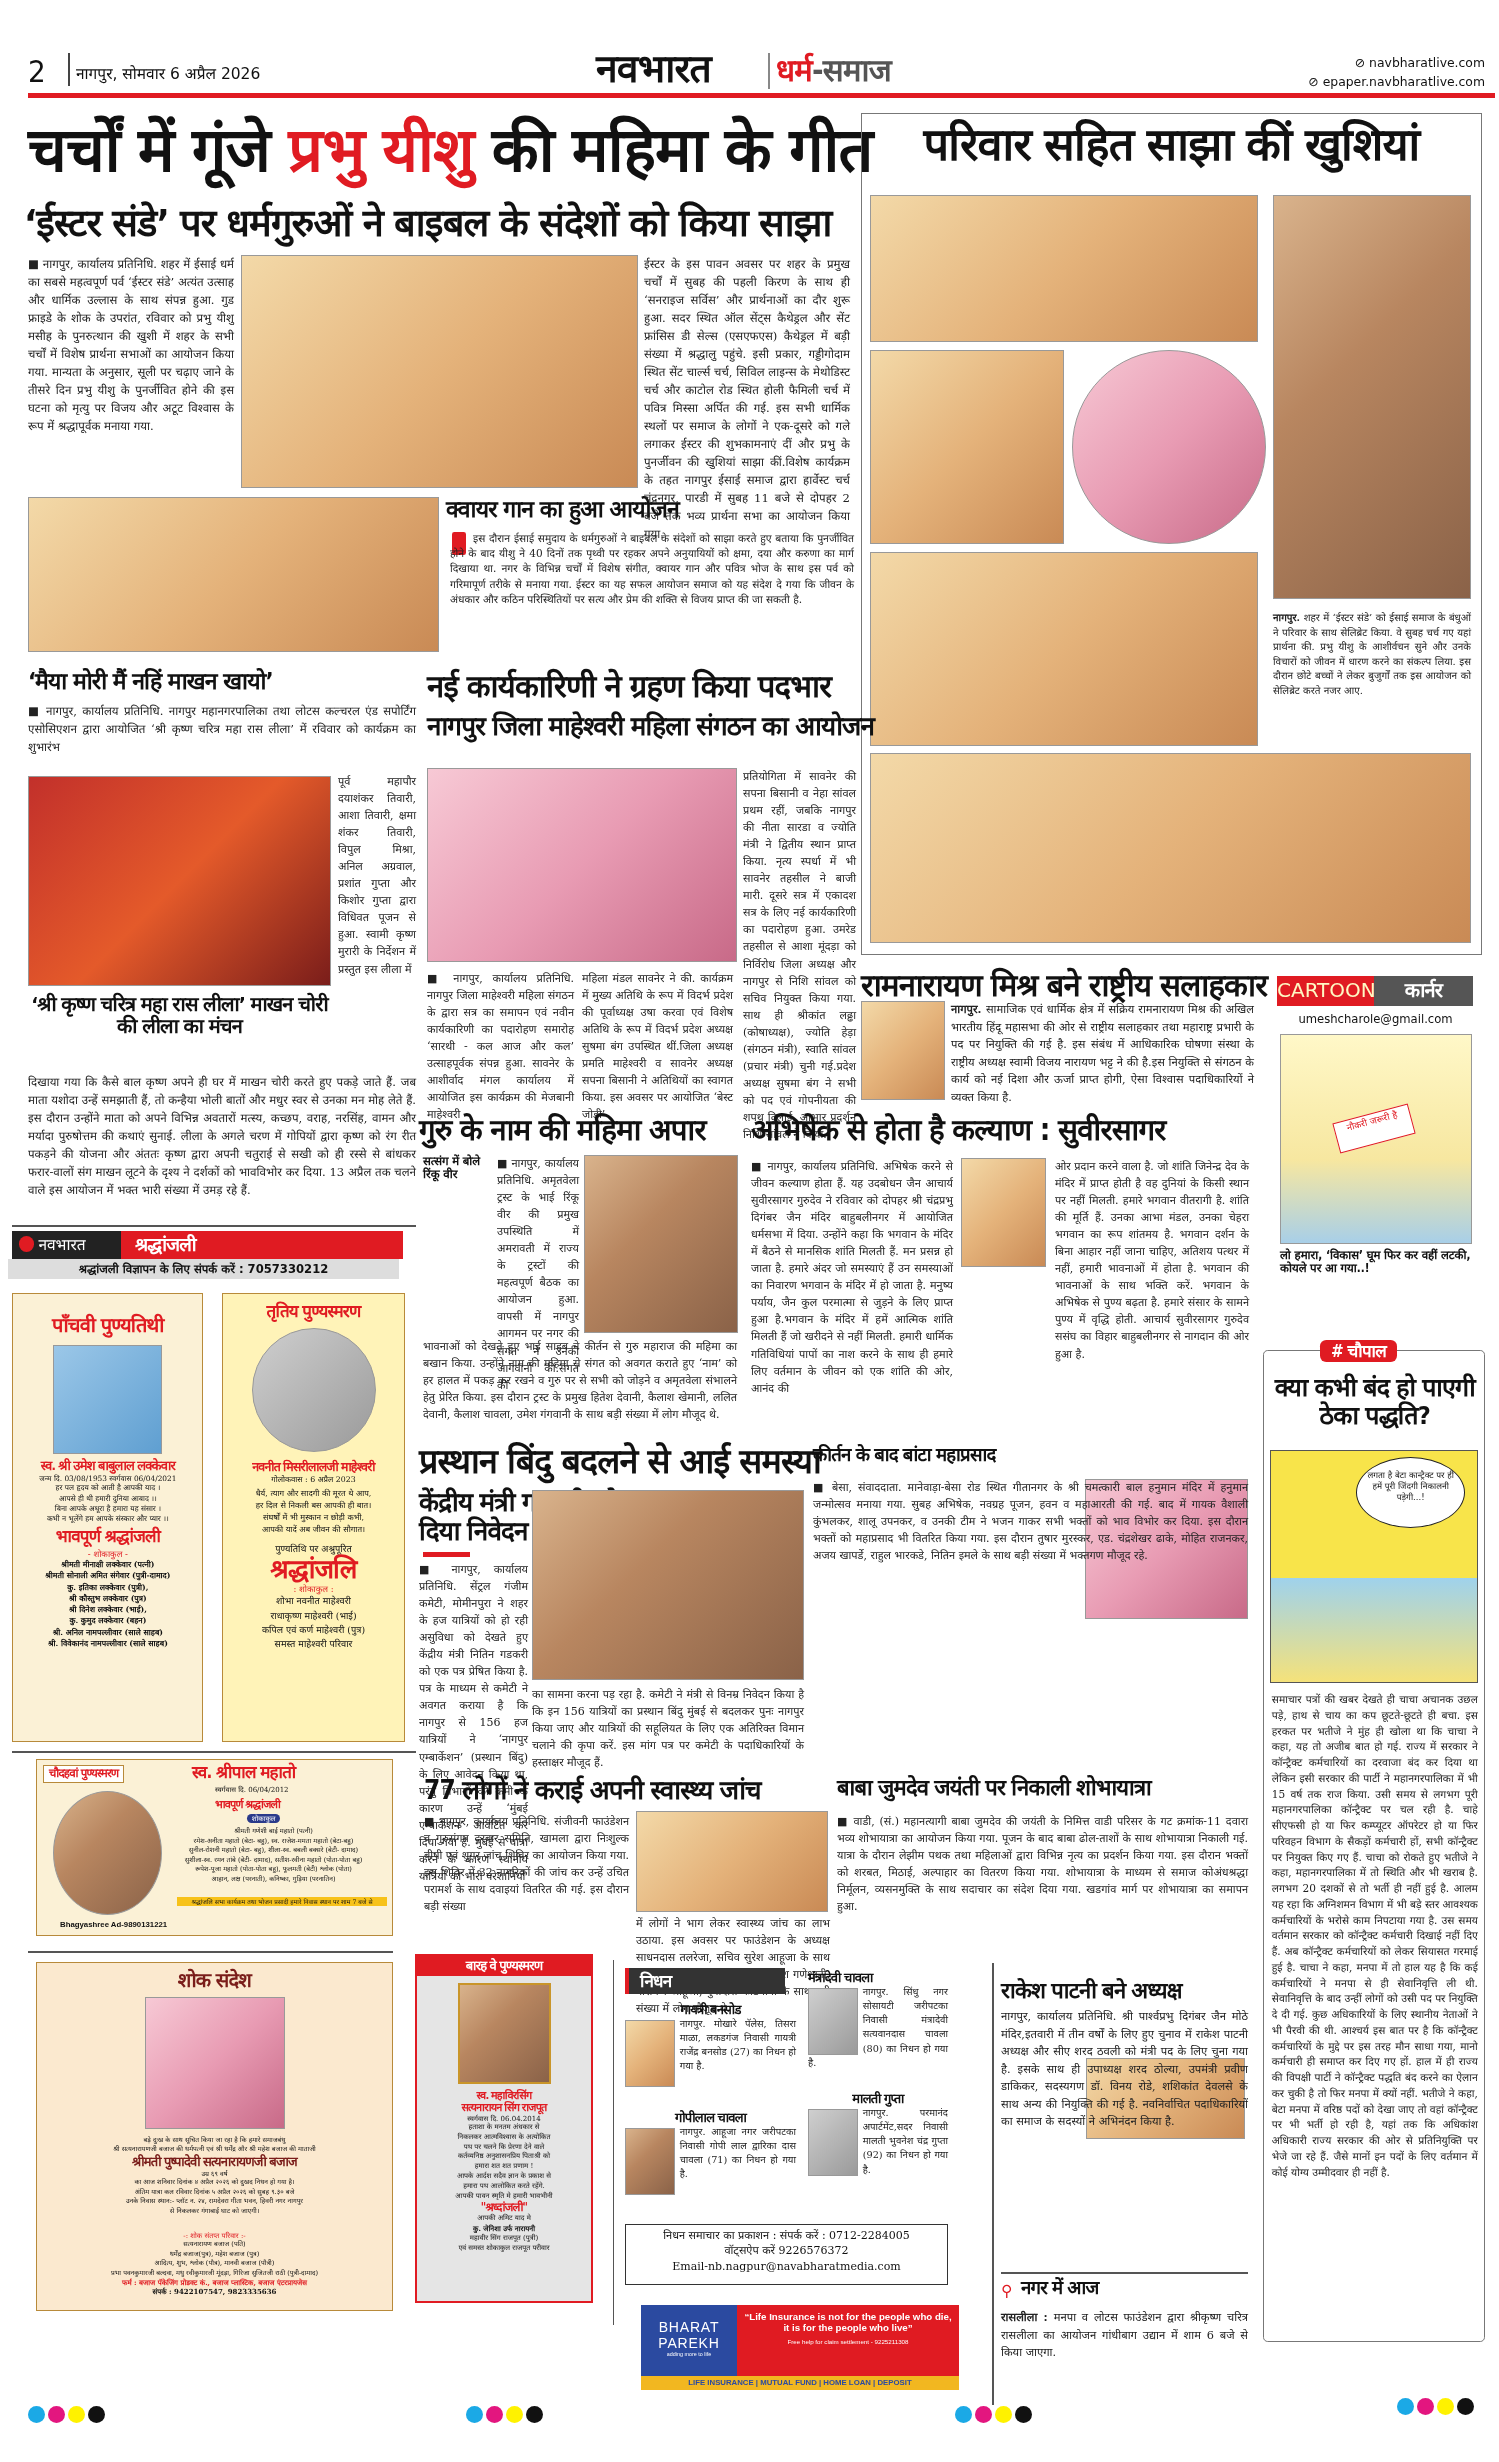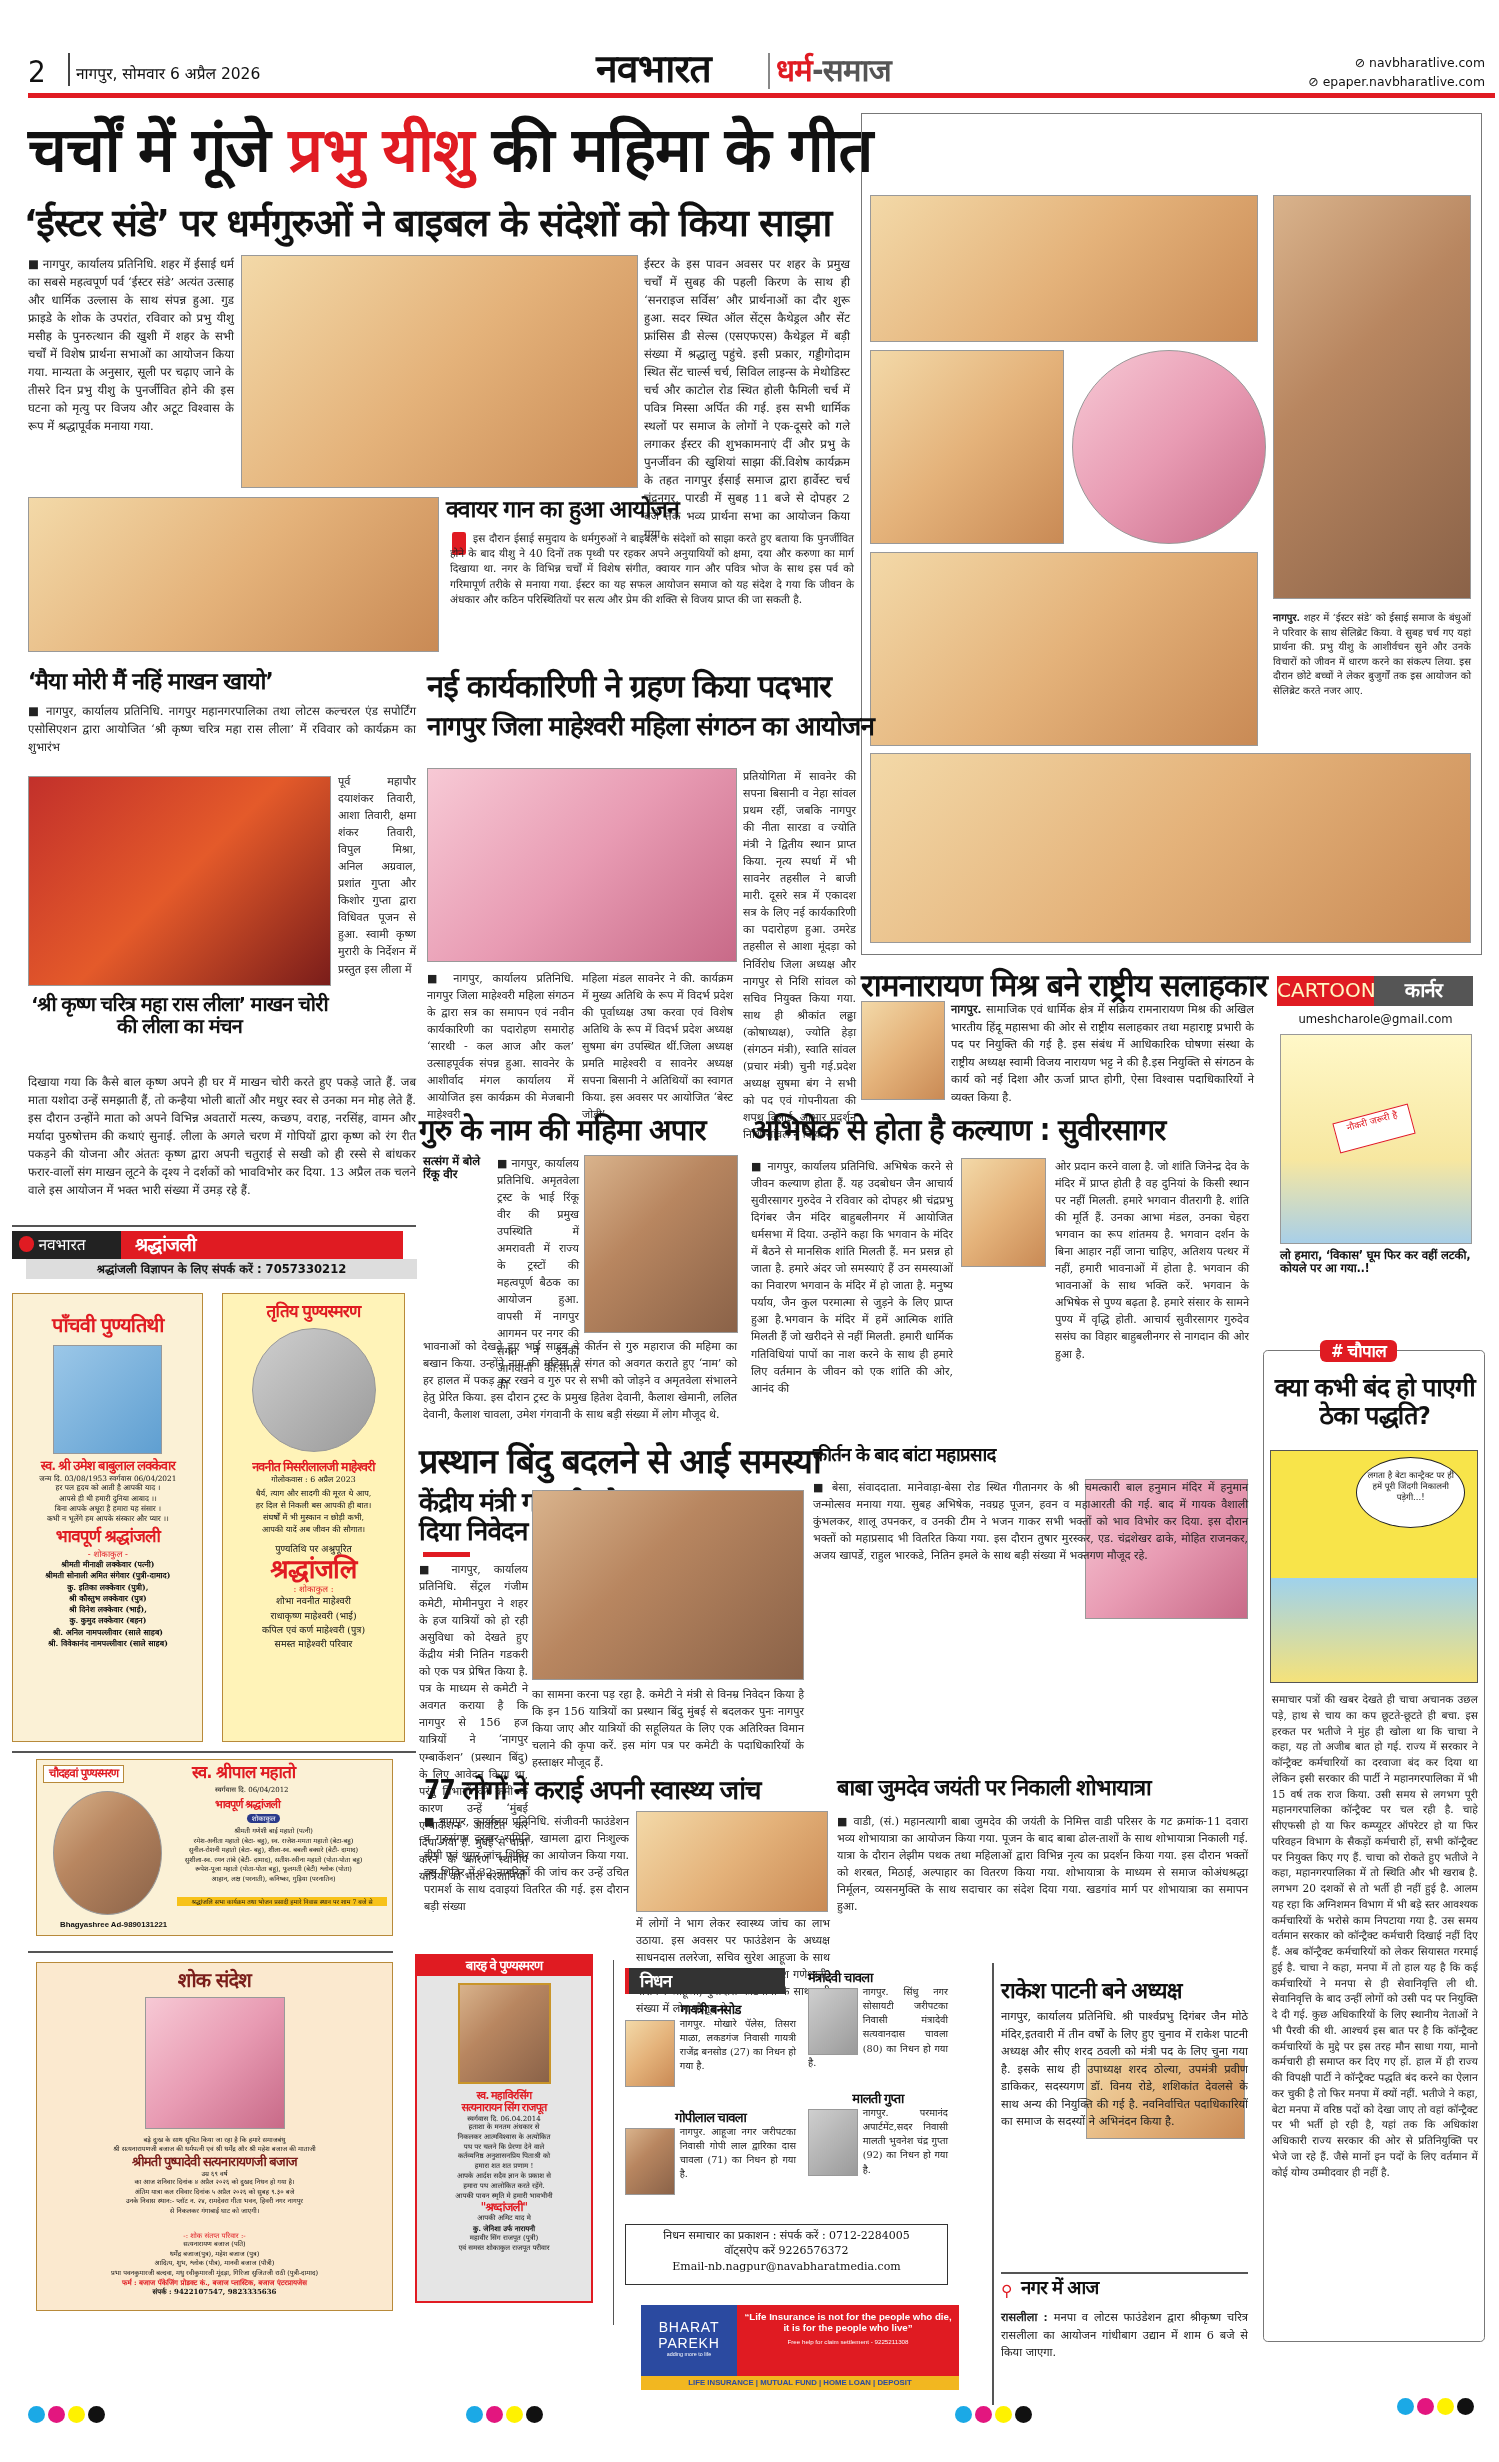--- a/index.html
+++ b/index.html
@@ -41,20 +41,21 @@
   <p class="abs body" style="left:28px;top:256px;width:206px">■ नागपुर, कार्यालय प्रतिनिधि. शहर में ईसाई धर्म का सबसे महत्वपूर्ण पर्व ‘ईस्टर संडे’ अत्यंत उत्साह और धार्मिक उल्लास के साथ संपन्न हुआ. गुड फ्राइडे के शोक के उपरांत, रविवार को प्रभु यीशु मसीह के पुनरुत्थान की खुशी में शहर के सभी चर्चों में विशेष प्रार्थना सभाओं का आयोजन किया गया. मान्यता के अनुसार, सूली पर चढ़ाए जाने के तीसरे दिन प्रभु यीशु के पुनर्जीवित होने की इस घटना को मृत्यु पर विजय और अटूट विश्वास के रूप में श्रद्धापूर्वक मनाया गया.</p>
   <div class="abs photo warm" style="left:241px;top:255px;width:397px;height:233px"></div>
   <div class="abs photo warm" style="left:28px;top:497px;width:411px;height:155px"></div>
   <h3 class="abs hl" style="left:446px;top:497px;font-size:23px">क्वायर गान का हुआ आयोजन</h3>
   <div class="abs" style="left:452px;top:532px;width:14px;height:23px;background:#e01b22;border-radius:2.3px"></div>
   <p class="abs body" style="left:450px;top:531px;width:404px;font-size:10.5px;text-indent:23px;line-height:1.45">इस दौरान ईसाई समुदाय के धर्मगुरुओं ने बाइबल के संदेशों को साझा करते हुए बताया कि पुनर्जीवित होने के बाद यीशु ने 40 दिनों तक पृथ्वी पर रहकर अपने अनुयायियों को क्षमा, दया और करुणा का मार्ग दिखाया था. नगर के विभिन्न चर्चों में विशेष संगीत, क्वायर गान और पवित्र भोज के साथ इस पर्व को गरिमापूर्ण तरीके से मनाया गया. ईस्टर का यह सफल आयोजन समाज को यह संदेश दे गया कि जीवन के अंधकार और कठिन परिस्थितियों पर सत्य और प्रेम की शक्ति से विजय प्राप्त की जा सकती है.</p>
   <p class="abs body" style="left:644px;top:256px;width:206px">ईस्टर के इस पावन अवसर पर शहर के प्रमुख चर्चों में सुबह की पहली किरण के साथ ही ‘सनराइज सर्विस’ और प्रार्थनाओं का दौर शुरू हुआ. सदर स्थित ऑल सेंट्स कैथेड्रल और सेंट फ्रांसिस डी सेल्स (एसएफएस) कैथेड्रल में बड़ी संख्या में श्रद्धालु पहुंचे. इसी प्रकार, गड्डीगोदाम स्थित सेंट चार्ल्स चर्च, सिविल लाइन्स के मेथोडिस्ट चर्च और काटोल रोड स्थित होली फैमिली चर्च में पवित्र मिस्सा अर्पित की गई. इस सभी धार्मिक स्थलों पर समाज के लोगों ने एक-दूसरे को गले लगाकर ईस्टर की शुभकामनाएं दीं और प्रभु के पुनर्जीवन की खुशियां साझा कीं.विशेष कार्यक्रम के तहत नागपुर ईसाई समाज द्वारा हार्वेस्ट चर्च चंद्रनगर, पारडी में सुबह 11 बजे से दोपहर 2 बजे तक भव्य प्रार्थना सभा का आयोजन किया गया.</p>
 </section>
 
 <section class="abs box" style="left:861px;top:113px;width:621px;height:842px">
+  <h2 class="hl" style="font-size:45px;text-align:center;padding-top:6.2px">परिवार सहित साझा कीं खुशियां</h2>
   <div class="abs photo warm" style="left:7.8px;top:81px;width:388px;height:147px"></div>
   <div class="abs photo" style="left:411px;top:81px;width:198px;height:404px"></div>
   <div class="abs photo warm" style="left:7.8px;top:236px;width:194px;height:194px"></div>
   <div class="abs photo pink" style="left:210px;top:236px;width:194px;height:194px;border-radius:50%"></div>
   <div class="abs photo warm" style="left:7.8px;top:438px;width:388px;height:194px"></div>
   <p class="abs body" style="left:411px;top:497px;width:198px;font-size:10px;line-height:1.45"><b>नागपुर. </b><span>शहर में ‘ईस्टर संडे’ को ईसाई समाज के बंधुओं ने परिवार के साथ सेलिब्रेट किया. वे सुबह चर्च गए यहां प्रार्थना की. प्रभु यीशु के आशीर्वचन सुने और उनके विचारों को जीवन में धारण करने का संकल्प लिया. इस दौरान छोटे बच्चों ने लेकर बुजुर्गों तक इस आयोजन को सेलिब्रेट करते नजर आए.</span></p>
   <div class="abs photo warm" style="left:7.8px;top:639px;width:601px;height:190px"></div>
 </section>
 
 <section>
@@ -89,21 +90,21 @@
     <div class="abs" style="left:54px;top:78px;width:78px;height:31px;background:#fff;border:1.6px solid #e01b22;font-size:9.3px;color:#e01b22;text-align:center;transform:rotate(-15deg)">नौकरी जरूरी है</div>
   </div>
   <p class="abs hl" style="left:1280px;top:1249px;width:192px;font-size:11.6px;letter-spacing:0">लो हमारा, ‘विकास’ घूम फिर कर वहीं लटकी, कोयले पर आ गया..!</p>
 </section>
 
 <section>
   <div class="abs" style="left:12.4px;top:1225px;width:404px;height:1.6px;background:#555"></div>
   <div class="abs" style="left:12.4px;top:1231px;width:109px;height:28px;background:#222;color:#fff;font-size:15.5px;line-height:28px;padding-left:26px">नवभारत</div>
   <div class="abs" style="left:18.6px;top:1236px;width:15.5px;height:15.5px;background:#e01b22;border-radius:50%"></div>
   <div class="abs hl" style="left:121px;top:1231px;width:282px;height:28px;background:#e01b22;color:#fff;font-size:18.6px;line-height:28px;padding-left:14px">श्रद्धांजली</div>
-  <div class="abs" style="left:26px;top:1259px;width:391px;height:20px;background:#ddd;font-size:11.6px;text-align:center;line-height:20px;font-weight:bold">श्रद्धांजली विज्ञापन के लिए संपर्क करें : 7057330212</div>
+  <div class="abs" style="left:8px;top:1259px;width:391px;height:20px;background:#ddd;font-size:11.6px;text-align:center;line-height:20px;font-weight:bold">श्रद्धांजली विज्ञापन के लिए संपर्क करें : 7057330212</div>
 </section>
 
 <div class="abs ad" style="left:12.4px;top:1293px;width:191px;height:449px">
   <div class="hl red" style="font-size:20px;margin-top:20px">पाँचवी पुण्यतिथी</div>
   <div class="photo blue" style="width:109px;height:109px;margin:9.3px auto 4.7px"></div>
   <div class="hl red" style="font-size:13px">स्व. श्री उमेश बाबुलाल लक्केवार</div>
   <div style="font-size:7.4px">जन्म दि. 03/08/1953 स्वर्गवास 06/04/2021</div>
   <div style="font-size:7.4px;line-height:1.4">
       <div>हर पल हृदय को आती है आपकी याद ।</div>
       <div>आपसे ही थी हमारी दुनिया आबाद ।।</div>

